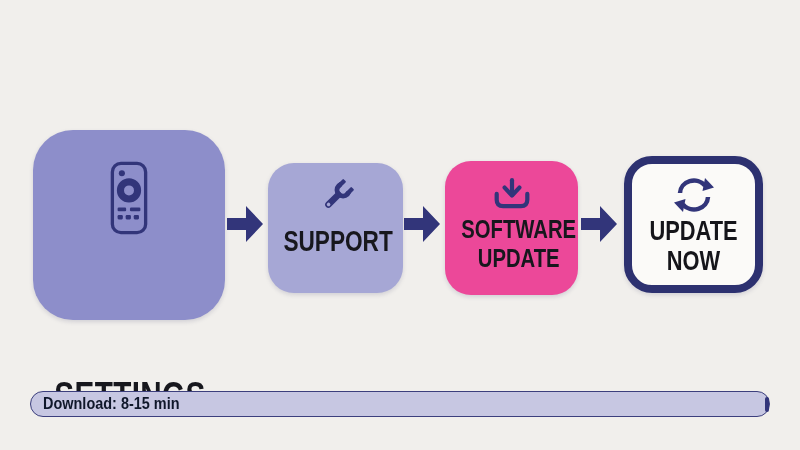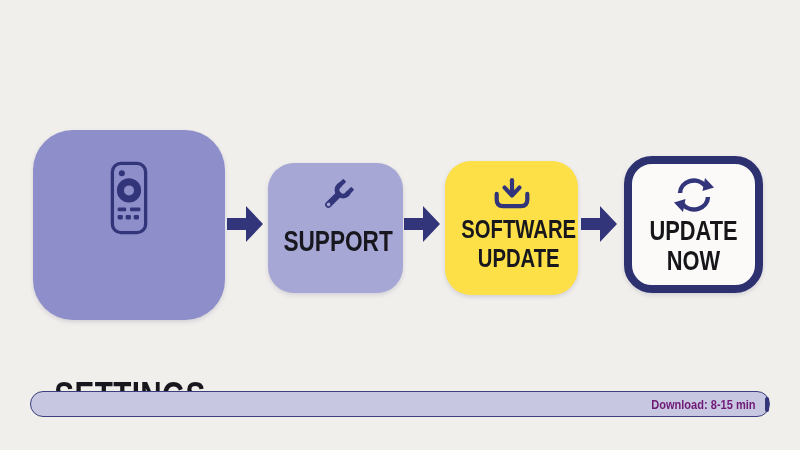--- a/index.html
+++ b/index.html
@@ -16,21 +16,21 @@
   .box-settings{
     left:33px;top:130px;width:192px;height:190px;border-radius:40px;
     background:#8d8eca;
   }
   .box-support{
     left:268px;top:163px;width:135px;height:130px;border-radius:26px;
     background:#a6a7d5;
   }
   .box-software{
     left:445px;top:161px;width:133px;height:134px;border-radius:26px;
-    background:#fde047;
+    background:#ec4899;
   }
   .box-updatenow{
     left:624px;top:156px;width:139px;height:137px;border-radius:28px;
     background:#fbfaf8;border:8px solid #2d3170;
   }
   .icon-wrap{position:absolute;left:0;right:0;display:flex;justify-content:center;}
   .label{
     position:absolute;left:0;right:0;
     font-weight:bold;color:#17171d;text-align:center;white-space:nowrap;
   }
@@ -39,21 +39,21 @@
   .label-support{top:62px;font-size:29px;}
   .label-software{top:54px;font-size:26px;line-height:29px;}
   .label-updatenow{top:52px;font-size:28px;line-height:30px;color:#15151a;}
   .flow-arrow{position:absolute;top:203px;width:36px;height:42px;}
   .arrow-1{left:227px;} .arrow-2{left:404px;} .arrow-3{left:581px;}
   .timing-bar{
     position:absolute;left:30px;top:391px;width:740px;height:26px;
     box-sizing:border-box;border:1.5px solid #3c3f7d;border-radius:13px;
     background:#c7c7e2;display:flex;align-items:center;
   }
-  .timing-half{flex:1;text-align:right;font-weight:bold;font-size:13px;color:#701a75;}
+  .timing-half{flex:1;text-align:left;font-weight:bold;font-size:17px;color:#0f172a;}
   .timing-half .cond{transform:scaleX(0.85);}
   .timing-divider{width:4px;height:15px;border-radius:2px;background:#32357a;}
   svg{display:block;}
 </style>
 </head>
 <body>
 
 <div class="stage">
 
   <div class="step-box box-settings">

